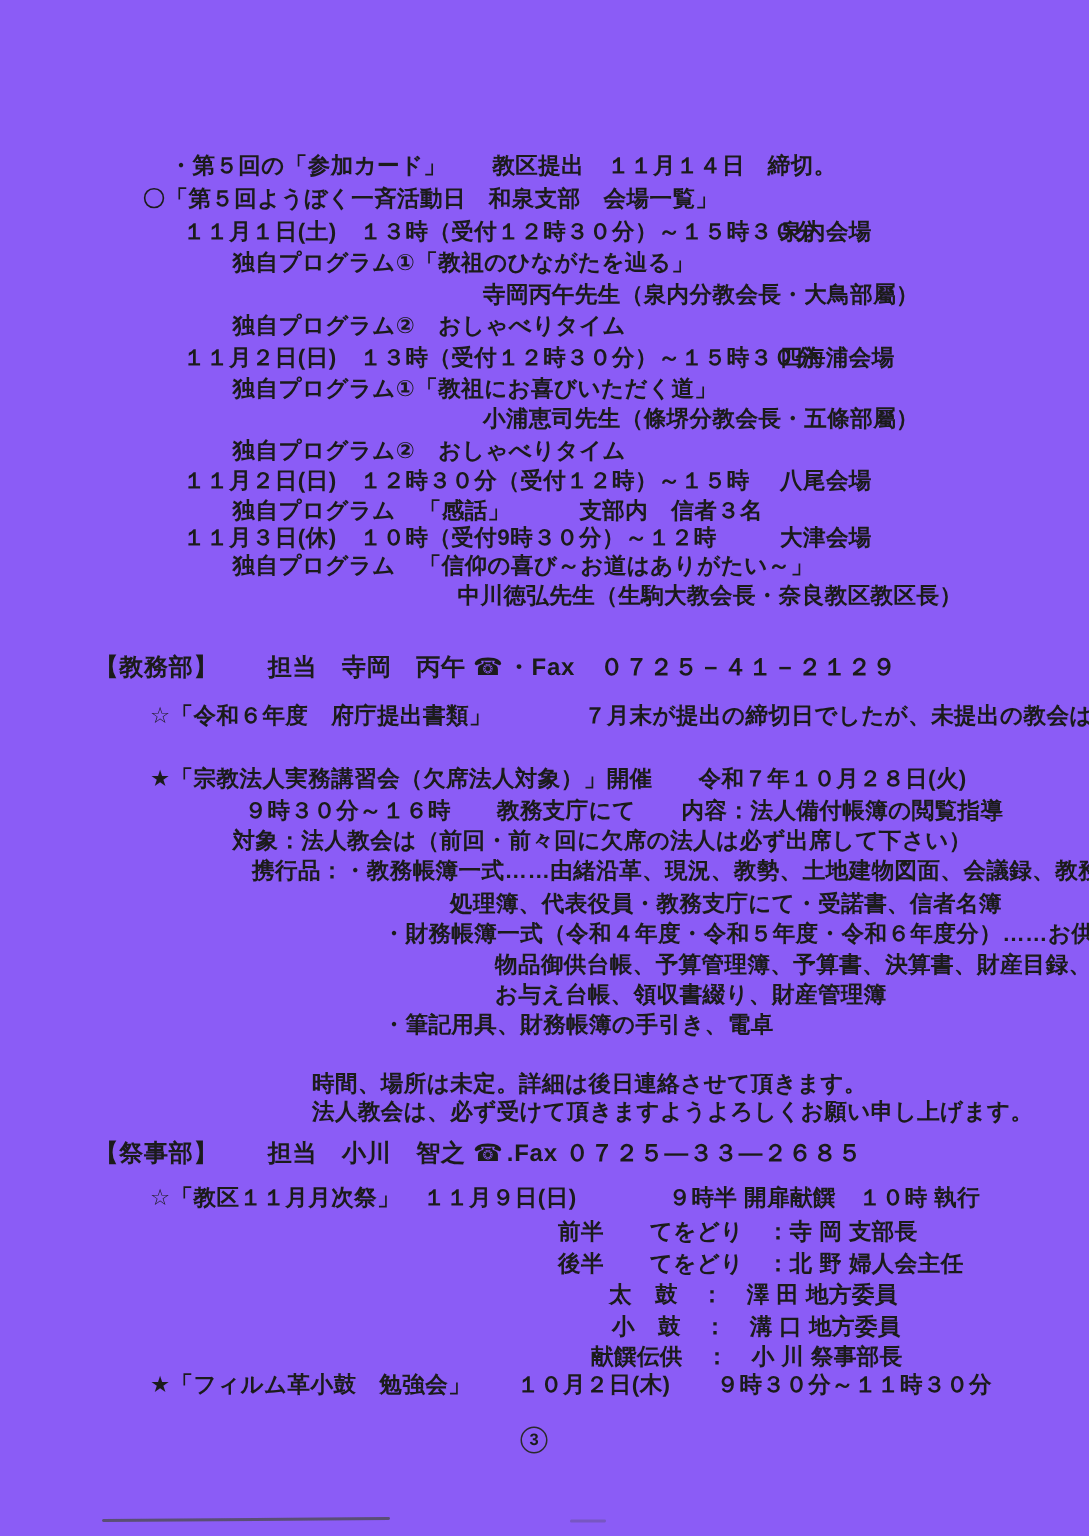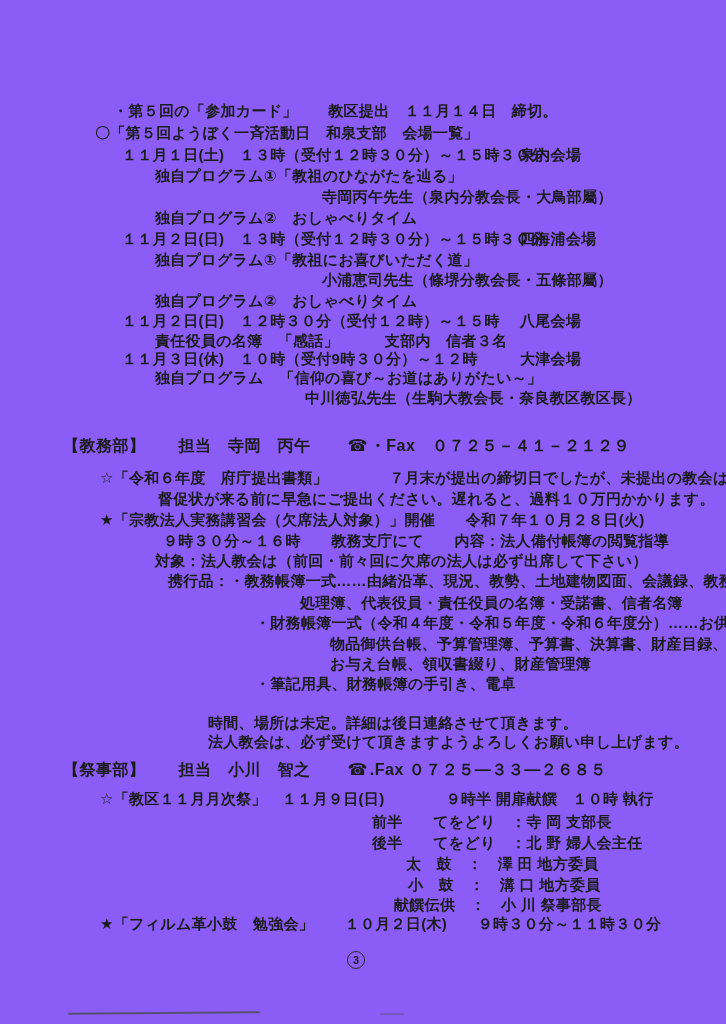--- a/index.html
+++ b/index.html
@@ -18,21 +18,21 @@
     white-space:nowrap;
     font-weight:600;
     letter-spacing:0.3px;
   }
   .hdr{
     font-size:16px;
     font-weight:700;
     letter-spacing:0.5px;
   }
   .hdr .staff{margin-left:28px;}
-  .hdr .phone{margin-left:32px;}
+  .hdr .phone{}
   .hdr .phone-icon{margin-right:2px;}
   .venue{position:absolute;left:398px;top:0;}
   .page-circle{
     position:absolute;left:347px;top:951px;
     width:16px;height:16px;
     border:1.5px solid #2a2a2a;border-radius:50%;
     display:flex;align-items:center;justify-content:center;
     font-size:11px;font-weight:700;color:#1b1b1b;
   }
   .artifact{
@@ -63,42 +63,41 @@
     <span class="venue">四海浦会場</span>
   </div>
   <div class="ln" style="left:155px;top:250px">独自プログラム①「教祖にお喜びいただく道」</div>
   <div class="ln" style="left:322px;top:270px">小浦恵司先生（條堺分教会長・五條部屬）</div>
   <div class="ln" style="left:155px;top:291px">独自プログラム②　おしゃべりタイム</div>
 
   <div class="ln" style="left:122px;top:311px">
     <span>１１月２日(日)　１２時３０分（受付１２時）～１５時</span>
     <span class="venue">八尾会場</span>
   </div>
-  <div class="ln" style="left:155px;top:331px">責任役員の名簿　「感話」　　　支部内　信者３名</div>
+  <div class="ln" style="left:155px;top:331px">独自プログラム　「感話」　　　支部内　信者３名</div>
 
   <div class="ln" style="left:122px;top:349px">
     <span>１１月３日(休)　１０時（受付9時３０分）～１２時</span>
     <span class="venue">大津会場</span>
   </div>
   <div class="ln" style="left:155px;top:368px">独自プログラム　「信仰の喜び～お道はありがたい～」</div>
   <div class="ln" style="left:305px;top:388px">中川徳弘先生（生駒大教会長・奈良教区教区長）</div>
 
   <div class="ln hdr" style="left:63px;top:436px">
     <span>【教務部】</span>
     <span class="staff">担当　寺岡　丙午</span>
     <span class="phone"><span class="phone-icon">☎</span><span>・Fax　０７２５－４１－２１２９</span></span>
   </div>
 
   <div class="ln" style="left:100px;top:468px">☆「令和６年度　府庁提出書類」　　　　７月末が提出の締切日でしたが、未提出の教会は、</div>
-  <div class="ln" style="left:158px;top:489px">督促状が来る前に早急にご提出ください。遅れると、過料１０万円かかります。</div>
   <div class="ln" style="left:100px;top:510px">★「宗教法人実務講習会（欠席法人対象）」開催　　令和７年１０月２８日(火)</div>
   <div class="ln" style="left:163px;top:531px">９時３０分～１６時　　教務支庁にて　　内容：法人備付帳簿の閲覧指導</div>
   <div class="ln" style="left:155px;top:551px">対象：法人教会は（前回・前々回に欠席の法人は必ず出席して下さい）</div>
   <div class="ln" style="left:168px;top:571px">携行品：・教務帳簿一式……由緒沿革、現況、教勢、土地建物図面、会議録、教務</div>
-  <div class="ln" style="left:300px;top:593px">処理簿、代表役員・責任役員の名簿・受諾書、信者名簿</div>
+  <div class="ln" style="left:300px;top:593px">処理簿、代表役員・教務支庁にて・受諾書、信者名簿</div>
   <div class="ln" style="left:255px;top:613px">・財務帳簿一式（令和４年度・令和５年度・令和６年度分）……お供台帳、</div>
   <div class="ln" style="left:330px;top:634px">物品御供台帳、予算管理簿、予算書、決算書、財産目録、</div>
   <div class="ln" style="left:330px;top:654px">お与え台帳、領収書綴り、財産管理簿</div>
   <div class="ln" style="left:255px;top:674px">・筆記用具、財務帳簿の手引き、電卓</div>
   <div class="ln" style="left:208px;top:713px">時間、場所は未定。詳細は後日連絡させて頂きます。</div>
   <div class="ln" style="left:208px;top:732px">法人教会は、必ず受けて頂きますようよろしくお願い申し上げます。</div>
 
   <div class="ln hdr" style="left:63px;top:760px">
     <span>【祭事部】</span>
     <span class="staff">担当　小川　智之</span>

